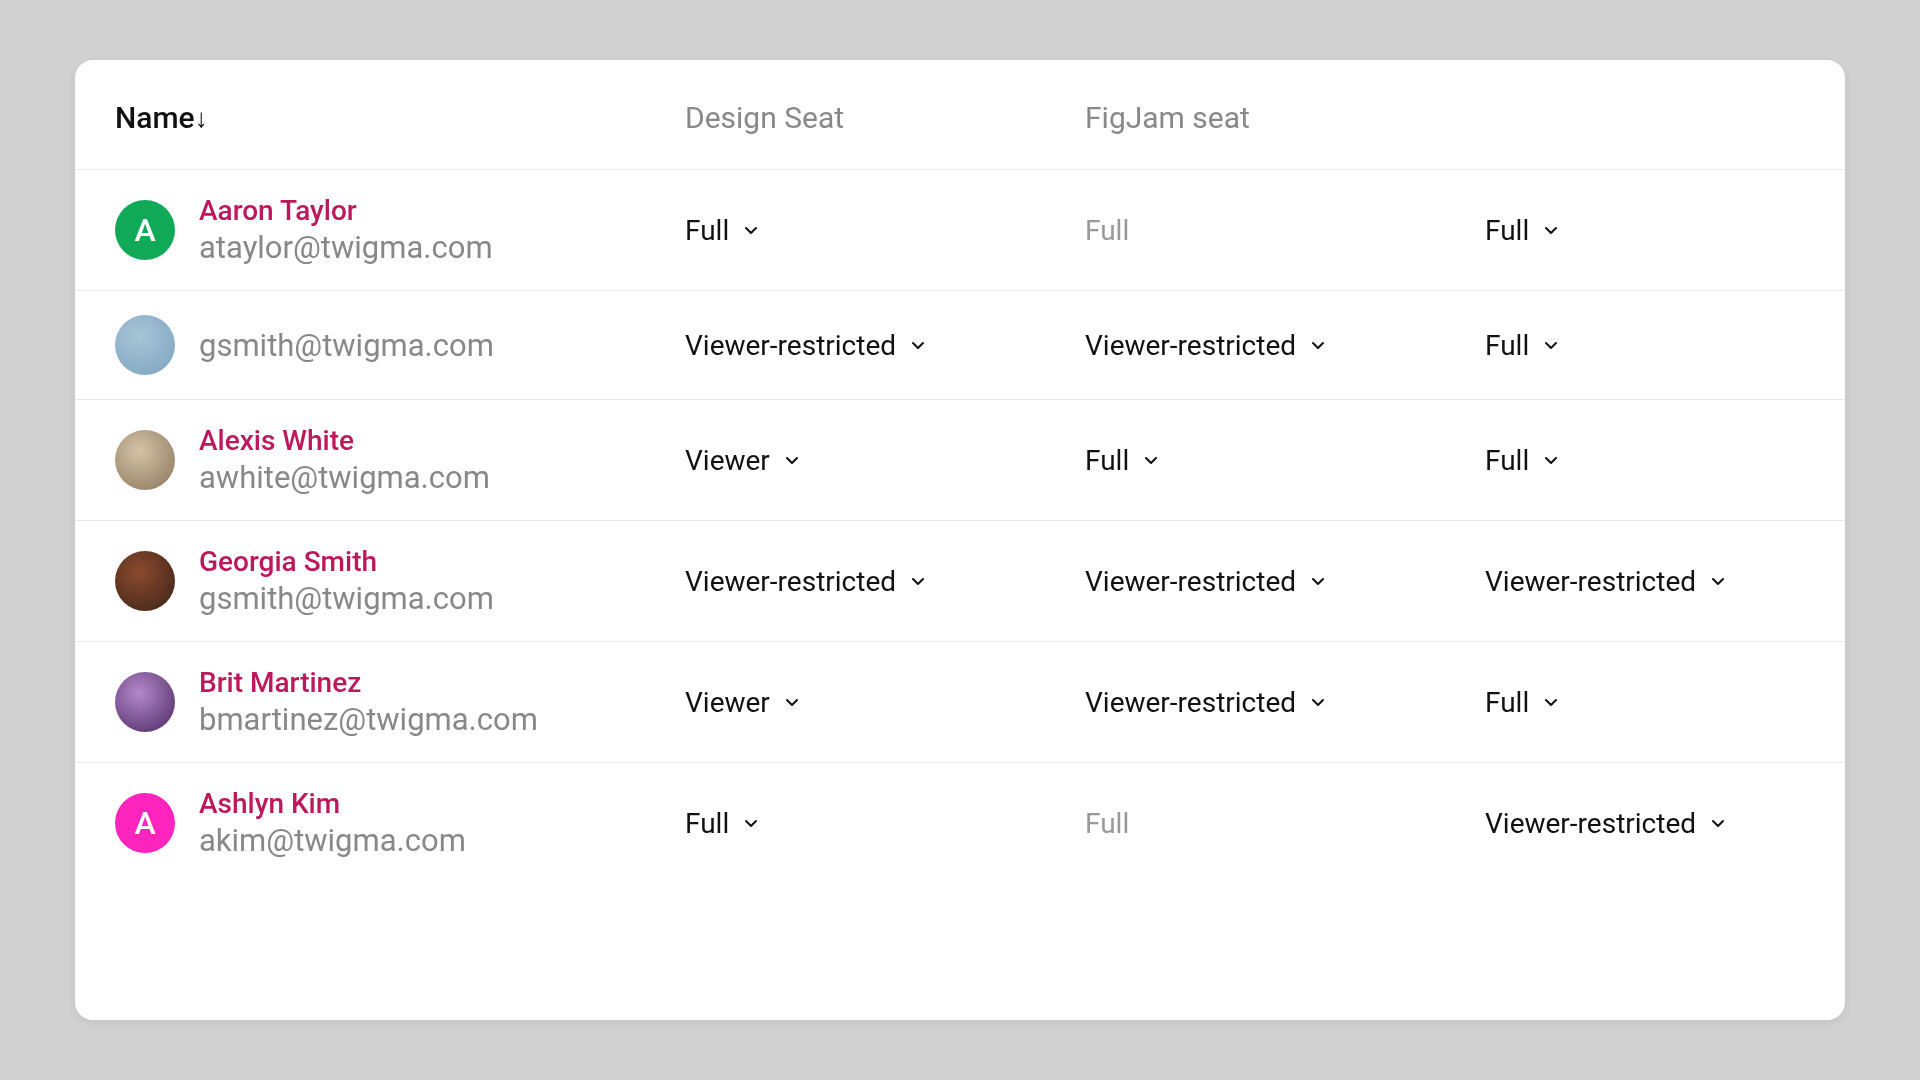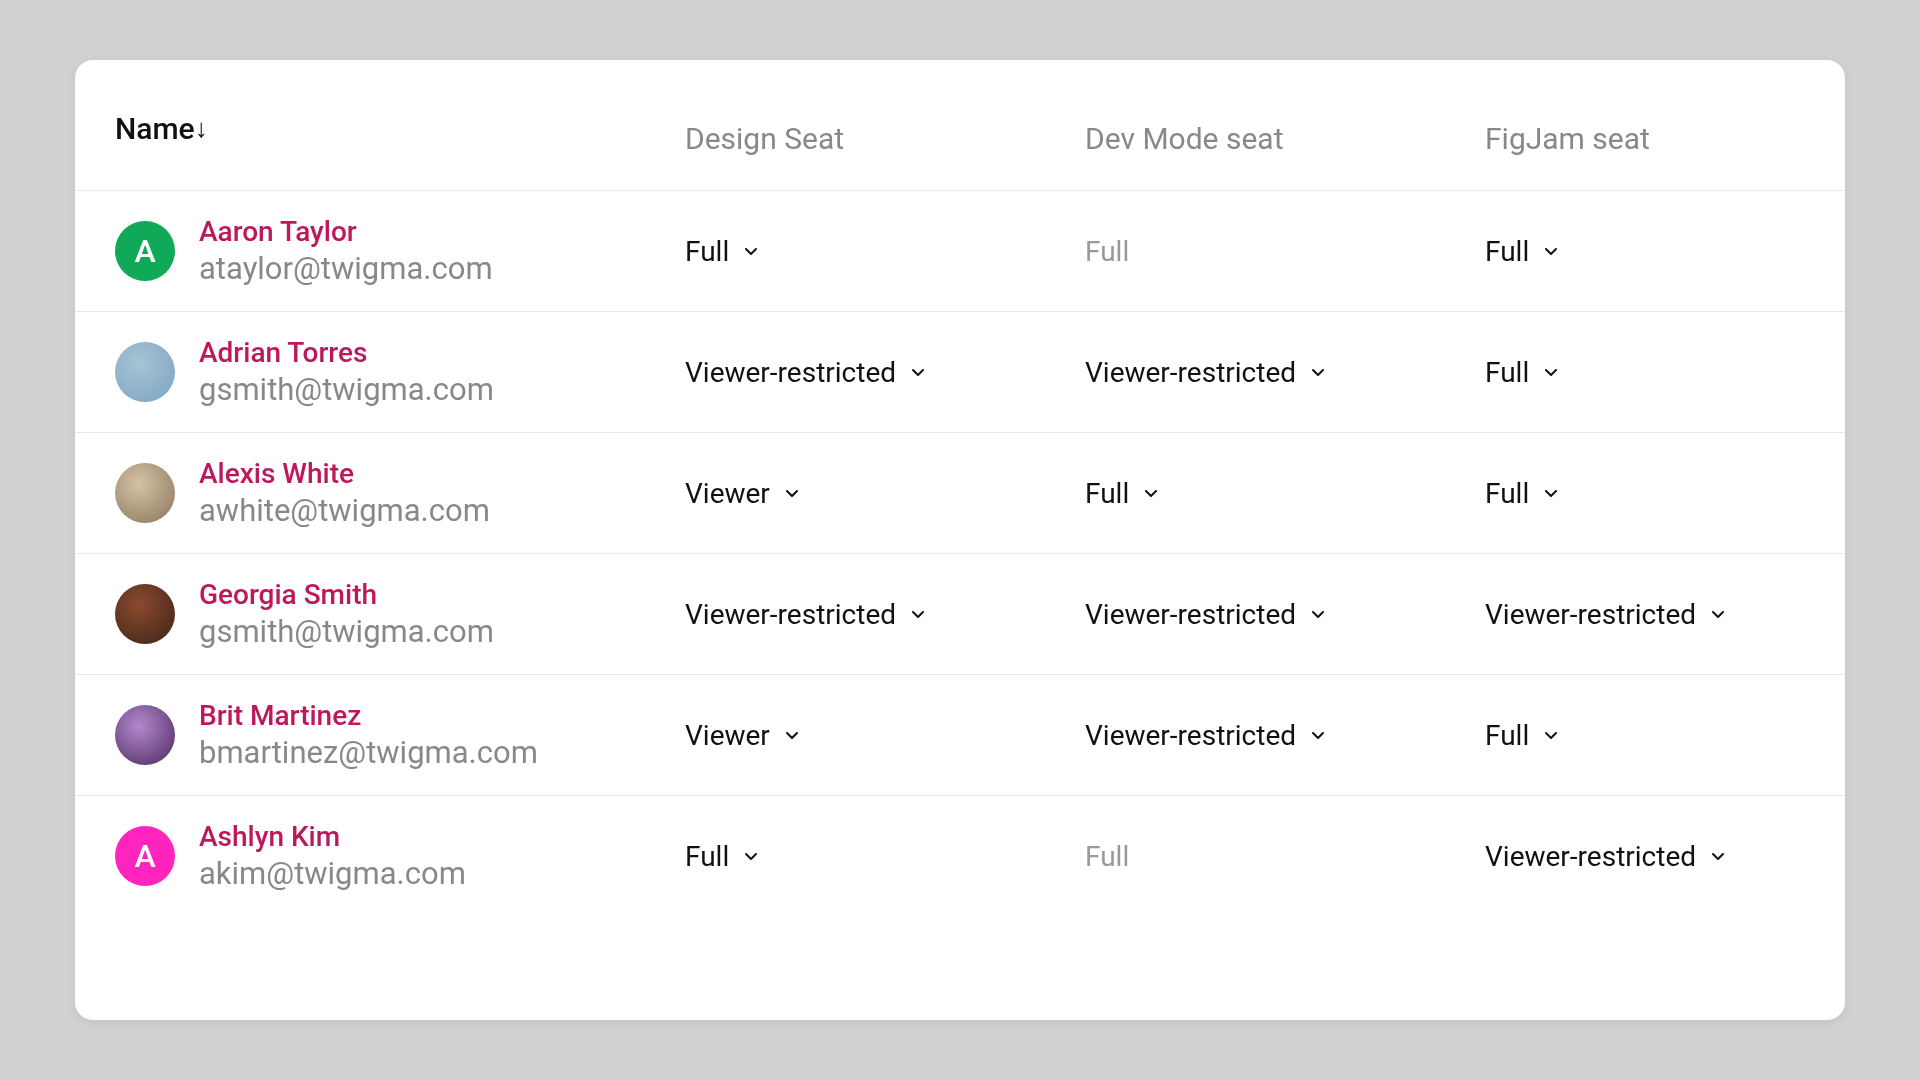--- a/index.html
+++ b/index.html
@@ -40,21 +40,20 @@
       color: #111;
       font-size: 30px;
       font-weight: 500;
       cursor: pointer;
     }
     .header-col {
       color: #888;
       font-size: 30px;
       font-weight: 400;
       cursor: pointer;
-      margin-top: 21px;
     }
     .arrow-down {
       font-size: 26px;
       line-height: 1;
     }
     .user-row {
       display: grid;
       grid-template-columns: 570px 400px 400px 1fr;
       padding: 24px 40px;
       border-bottom: 1px solid #e8e8e8;
@@ -125,21 +124,20 @@
 <body>
 
 <div class="card">
 
   <div class="header-row">
     <div class="header-name">
       <span>Name</span>
       <span class="arrow-down">↓</span>
     </div>
     <div class="header-col">Design Seat</div>
-    <div class="header-col">Dev Mode seat</div>
     <div class="header-col">FigJam seat</div>
   </div>
 
   <div id="rows">
   <div class="user-row">
     <div class="user-cell">
       <div class="avatar" style="background:#0fa958">
       <span>A</span>
     </div>
       <div class="user-info">
@@ -165,21 +163,20 @@
               <polyline points="3,6 8,11 13,6"></polyline>
             </svg>
           </span>
     </div>
   </div>
 
   <div class="user-row">
     <div class="user-cell">
       <div class="avatar-photo" style="background:radial-gradient(circle at 40% 35%, #a8c4d6 0%, #7aa3bf 100%);"></div>
       <div class="user-info">
-        <div class="user-name">Adrian Torres</div>
         <div class="user-email">gsmith@twigma.com</div>
       </div>
     </div>
     <div class="seat-select">
       <span>Viewer-restricted</span>
       <span class="chevron">
             <svg viewBox="0 0 16 16" fill="none" stroke="currentColor" stroke-width="2" stroke-linecap="round" stroke-linejoin="round">
               <polyline points="3,6 8,11 13,6"></polyline>
             </svg>
           </span>

